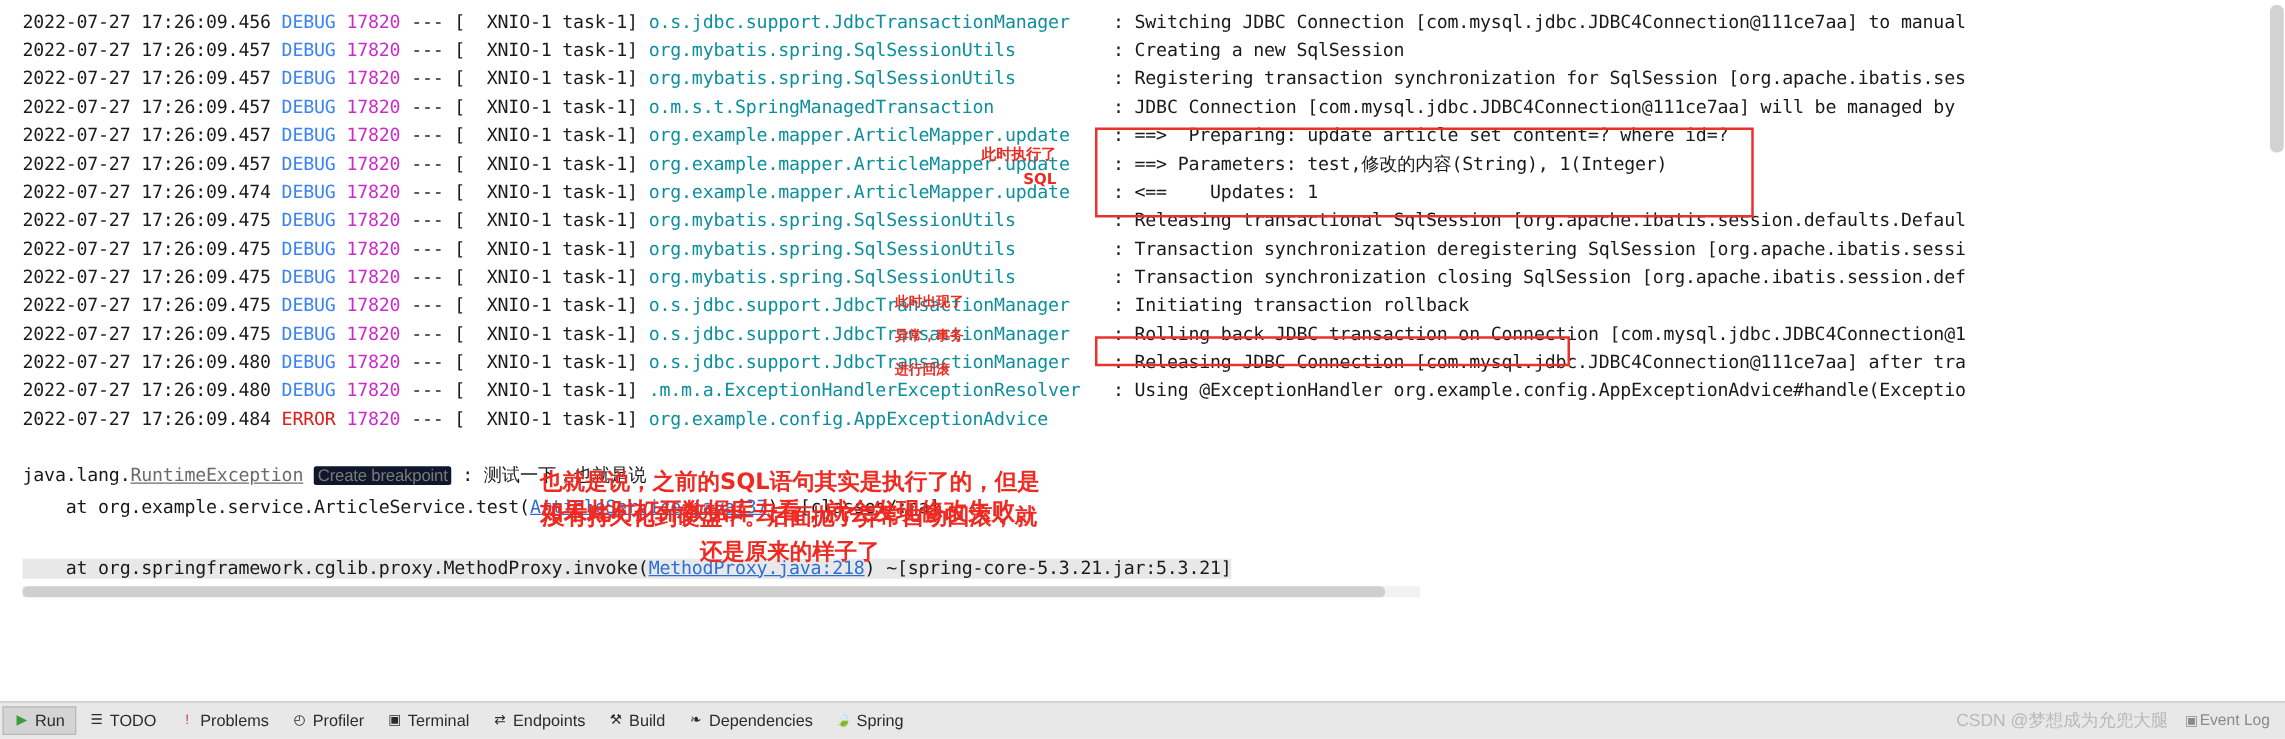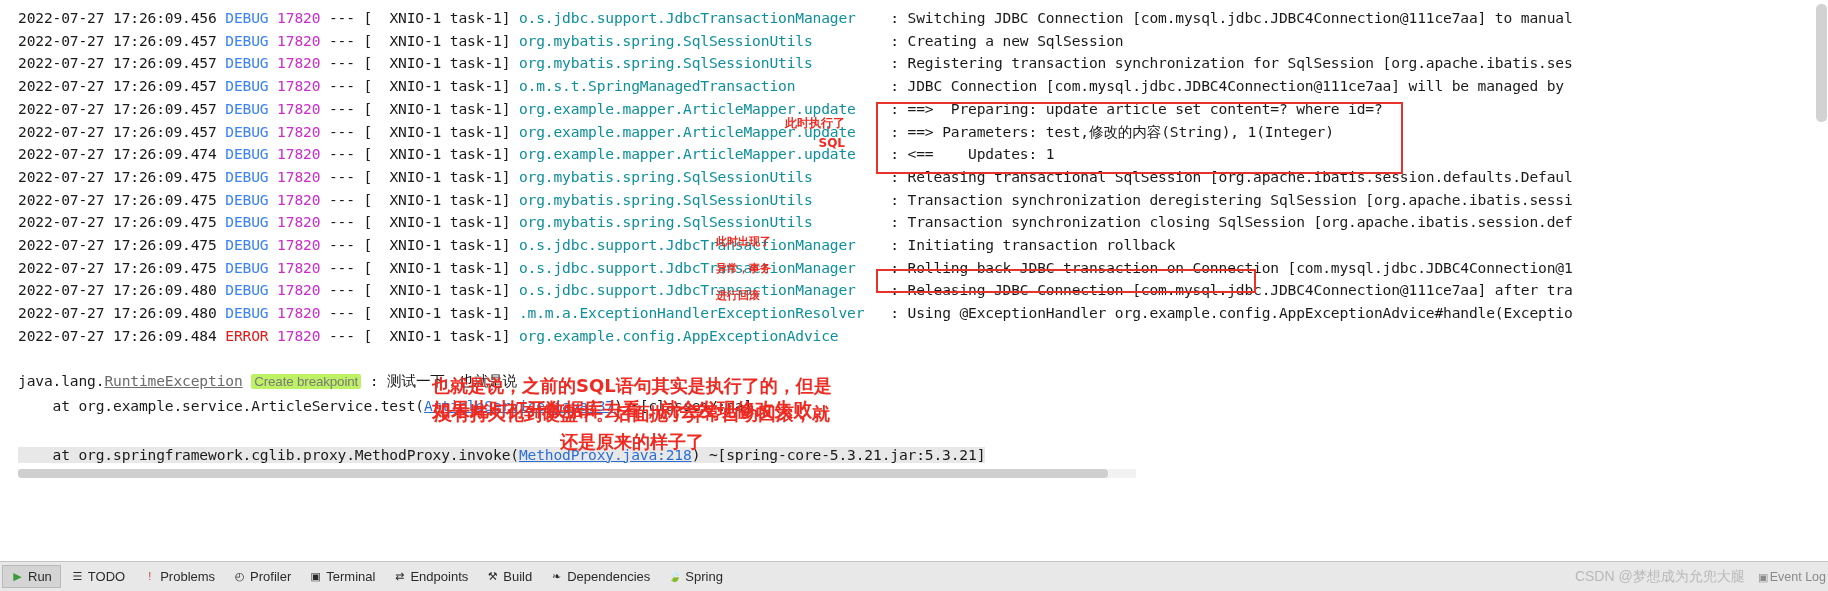--- a/index.html
+++ b/index.html
@@ -37,21 +37,21 @@
 
   
   .exc-line{
     position:absolute;left:18px;white-space:pre;
     font-size:14.6px;line-height:16px;letter-spacing:-0.15px;
     color:#1a1a1a;
     font-family:"DejaVu Sans Mono","Liberation Mono",monospace;
   }
   .exc-link{color:#6b6b6b;text-decoration:underline;}
   .exc-bp{
-    color:#7a7a7a;background:#bef264;
+    color:#7a7a7a;background:#0f172a;
     padding:0 3px;border-radius:2px;font-size:13.4px;
     font-family:"Liberation Sans",sans-serif;
   }
   .exc-cn{color:#1a1a1a;font-family:"DejaVu Sans","Liberation Sans",sans-serif;}
   .st-link{color:#2c6fd4;text-decoration:underline;}
   .st-sel{background:#e8e8e8;}
 
   
   .redbox{
     position:absolute;border:2px solid #e8332a;
@@ -87,21 +87,21 @@
   }
   .sb-item{
     display:flex;align-items:center;gap:4px;
     height:23px;padding:0 8px;margin-left:2px;cursor:default;
     white-space:nowrap;
   }
   .sb-item.active{background:#d4d4d4;border:1px solid #b8b8b8;box-sizing:border-box;}
   .sb-ico{display:inline-block;width:13px;height:13px;line-height:13px;text-align:center;font-size:11px;}
   .sb-right{
     margin-left:auto;display:flex;align-items:center;gap:12px;
-    padding-right:2px;color:#8a8a8a;font-size:12.5px;
+    padding-right:12px;color:#8a8a8a;font-size:12.5px;
   }
   .wm{color:#b9b9b9;font-family:"Liberation Sans",sans-serif;font-size:14px;}
 </style>
 </head>
 <body>
 
 <div id="console">
   <div id="log-container">
       <div class="log-line" style="top: 10px;"><span class="c-ts">2022-07-27 17:26:09.456 </span><span class="c-debug">DEBUG </span><span class="c-pid">17820 </span><span class="c-dash">--- </span><span class="c-thread">[  XNIO-1 task-1] </span><span class="c-logger">o.s.jdbc.support.JdbcTransactionManager   </span><span class="c-sep"> : </span><span class="c-msg">Switching JDBC Connection [com.mysql.jdbc.JDBC4Connection@111ce7aa] to manual</span></div>
       <div class="log-line" style="top: 32.7px;"><span class="c-ts">2022-07-27 17:26:09.457 </span><span class="c-debug">DEBUG </span><span class="c-pid">17820 </span><span class="c-dash">--- </span><span class="c-thread">[  XNIO-1 task-1] </span><span class="c-logger">org.mybatis.spring.SqlSessionUtils        </span><span class="c-sep"> : </span><span class="c-msg">Creating a new SqlSession</span></div>

